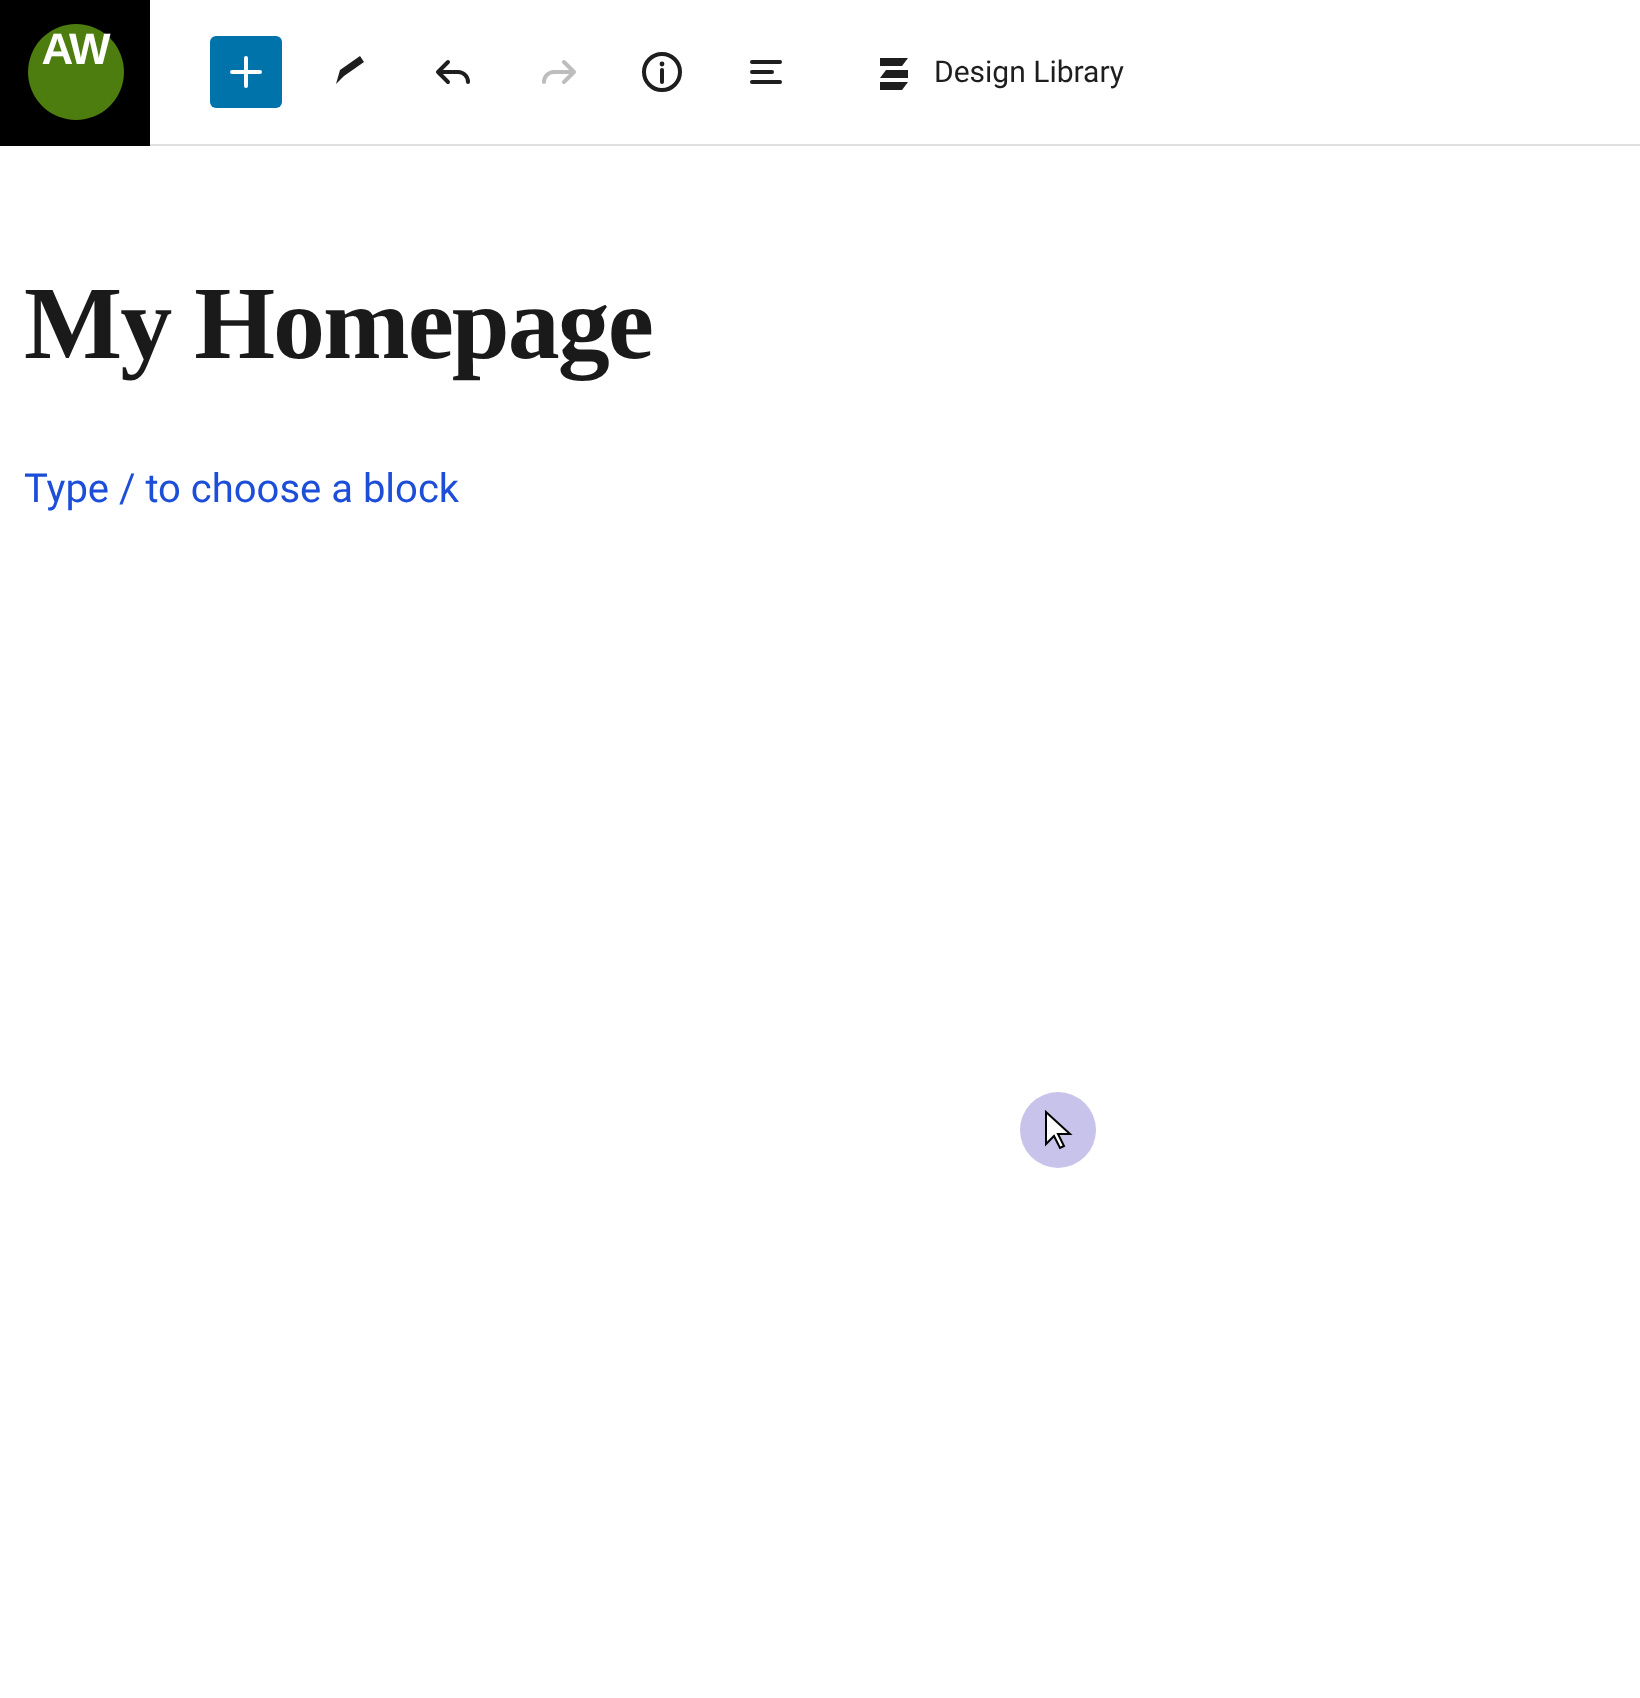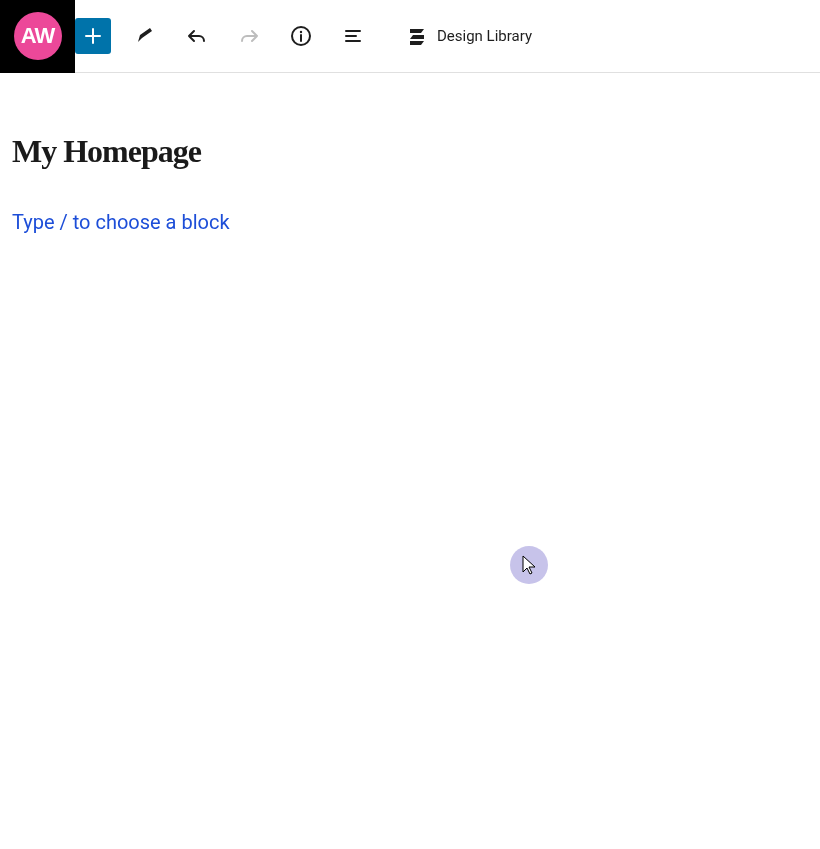--- a/index.html
+++ b/index.html
@@ -24,34 +24,34 @@
       width: 75px;
       height: 73px;
       background: #000;
       display: flex;
       align-items: center;
       justify-content: center;
     }
     .logo-circle {
       width: 48px;
       height: 48px;
-      background: #ec4899;
+      background: #4d7c0f;
       border-radius: 50%;
       display: flex;
-      align-items: center;
       justify-content: center;
       color: #fff;
       font-weight: 700;
       font-size: 22px;
       font-family: Arial, sans-serif;
       letter-spacing: -1px;
     }
     .toolbar-buttons {
       display: flex;
       align-items: center;
+      padding-left: 30px;
       gap: 16px;
     }
     .add-button {
       width: 36px;
       height: 36px;
       background: #0073aa;
       border-radius: 3px;
       display: flex;
       align-items: center;
       justify-content: center;
@@ -79,21 +79,21 @@
     }
     .design-library-label {
       font-size: 15px;
       color: #1e1e1e;
     }
     .content {
       padding: 60px 12px 0 12px;
     }
     .page-title {
       font-family: Georgia, "Times New Roman", serif;
-      font-size: 32px;
+      font-size: 52px;
       font-weight: 700;
       color: #1a1a1a;
       margin-bottom: 40px;
       letter-spacing: -1px;
     }
     .block-placeholder {
       font-size: 20px;
       color: #1d4ed8;
       font-family: -apple-system, BlinkMacSystemFont, "Segoe UI", Roboto, sans-serif;
     }

